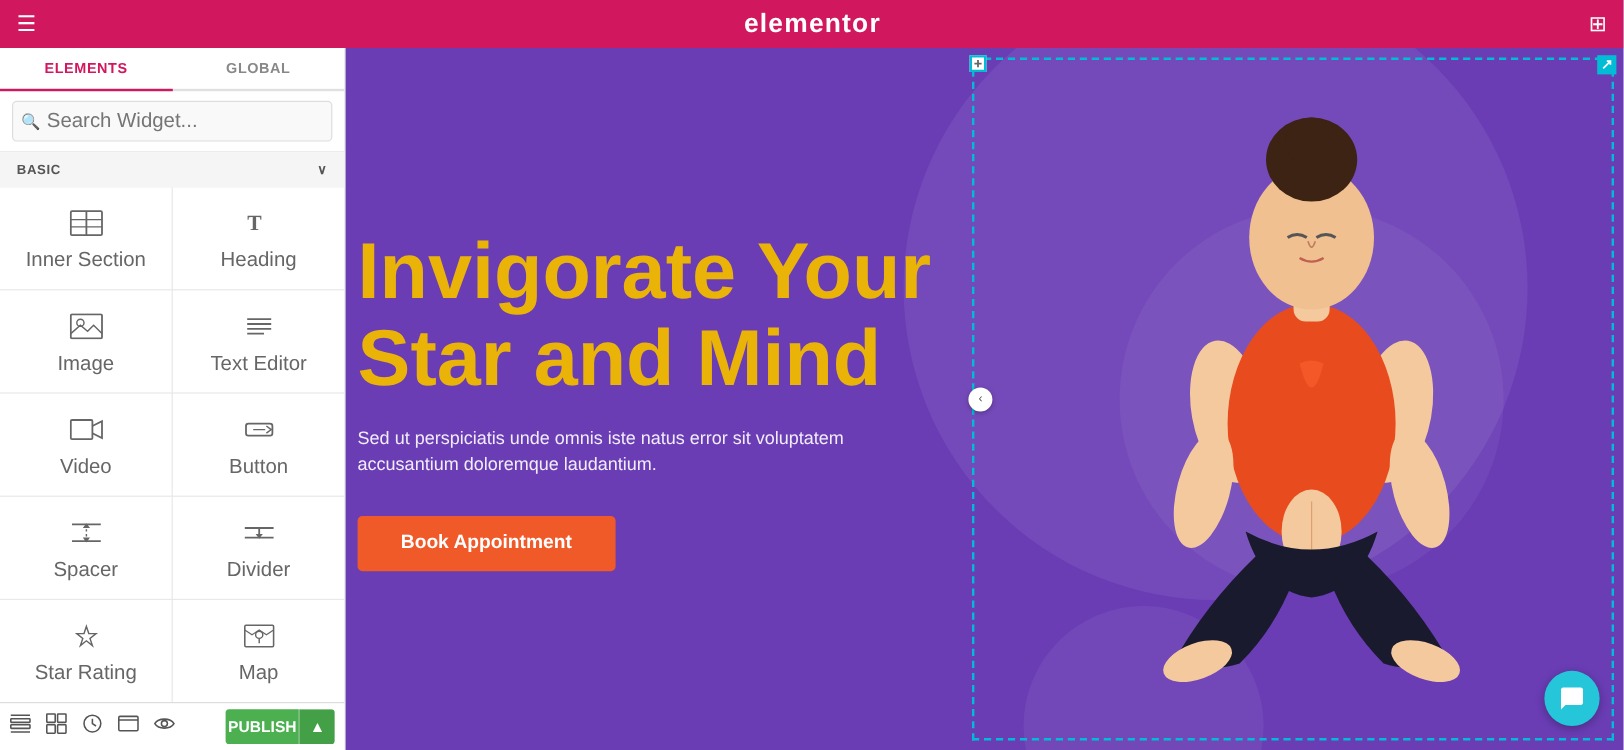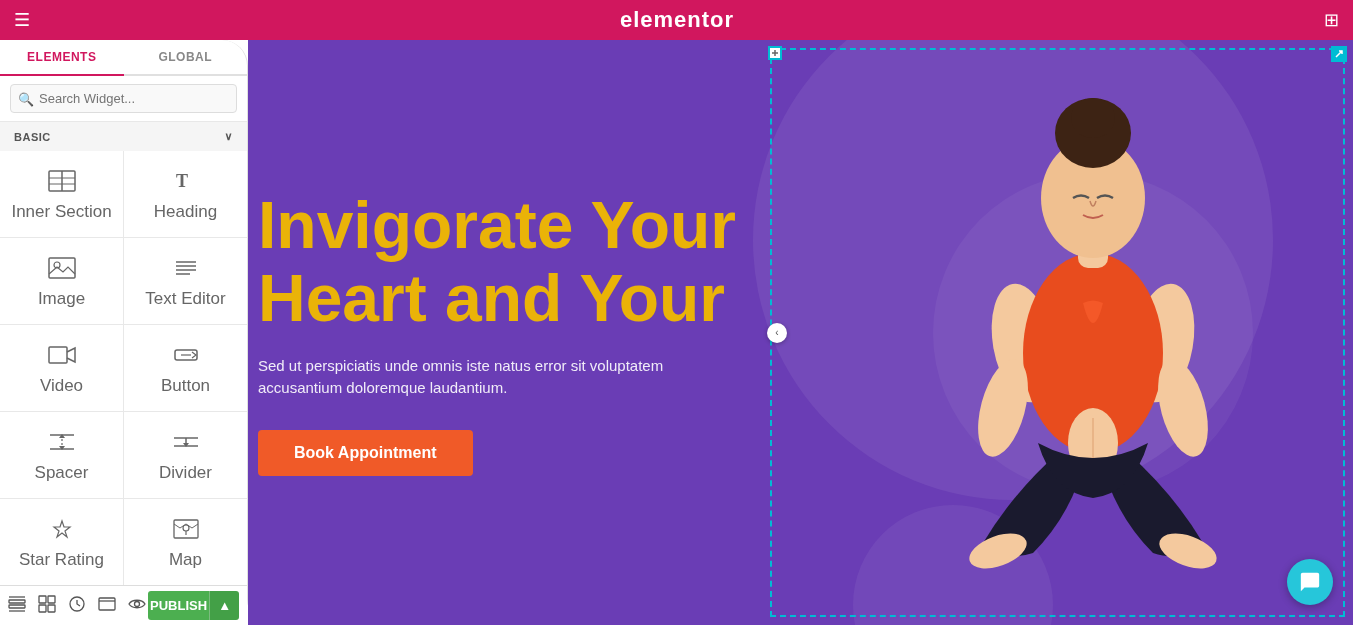--- a/index.html
+++ b/index.html
@@ -29,27 +29,26 @@
 
     
     .main-layout {
       display: flex;
       flex: 1;
       overflow: hidden;
     }
 
     
     .sidebar {
-      width: 248px;
+      width: 288px;
       background: #fff;
       display: flex;
       flex-direction: column;
       flex-shrink: 0;
       border-right: 1px solid #e0e0e0;
-      border-radius: 26px;
     }
 
     .sidebar-tabs {
       display: flex;
       border-bottom: 2px solid #e0e0e0;
       flex-shrink: 0;
     }
     .sidebar-tab {
       flex: 1;
       text-align: center;
@@ -69,21 +68,21 @@
     .search-bar {
       padding: 8px 10px;
       border-bottom: 1px solid #e8e8e8;
       flex-shrink: 0;
     }
     .search-bar input {
       width: 100%;
       padding: 6px 10px 6px 28px;
       border: 1px solid #ddd;
       border-radius: 4px;
-      font-size: 13px;
+      font-size: 17px;
       color: #555;
       background: #f9f9f9;
     }
     .search-wrapper {
       position: relative;
     }
     .search-wrapper .search-icon-inner {
       position: absolute;
       left: 8px;
       top: 50%;
@@ -536,21 +535,21 @@
     </div>
   </div>
 
   <div class="canvas-area">
     <div class="deco-circle-large"></div>
     <div class="deco-circle-small"></div>
 
     <div class="canvas-text-content">
       <h1 class="hero-heading">
         <span>Invigorate Your</span><br>
-        <span>Heart and Your</span>
+        <span>Star and Mind</span>
       </h1>
       <p class="hero-subtext">Sed ut perspiciatis unde omnis iste natus error sit voluptatem accusantium doloremque laudantium.</p>
       <button class="book-btn">Book Appointment</button>
     </div>
 
     <div class="yoga-figure-area">
       <svg xmlns="http://www.w3.org/2000/svg" viewBox="0 0 400 580" width="420" height="580">
 
         <ellipse cx="200" cy="290" rx="160" ry="160" fill="rgba(255,255,255,0.05)"></ellipse>
 

